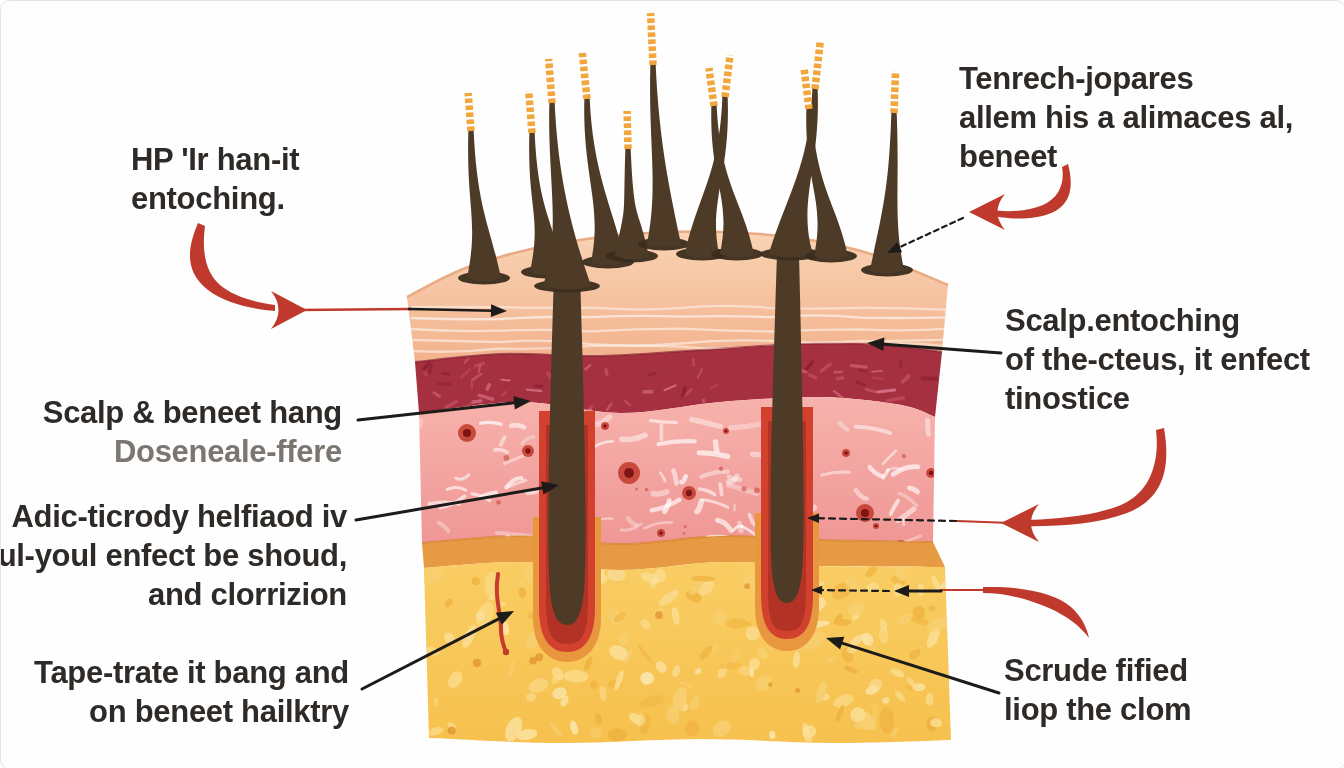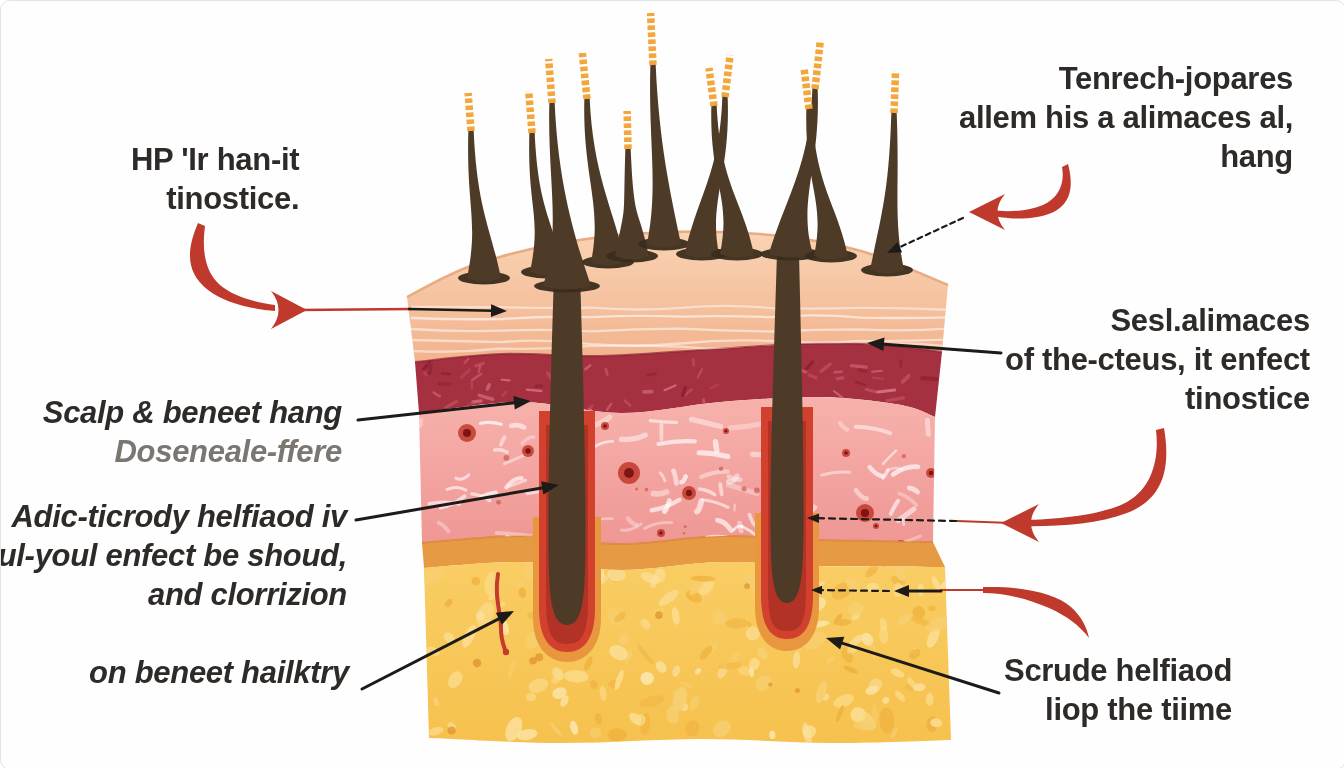--- a/index.html
+++ b/index.html
@@ -5,23 +5,23 @@
   html,body{margin:0;padding:0;background:#ffffff;}
   .canvas{
     position:relative;width:1344px;height:768px;background:#fefefe;
     border:1px solid #e4e4e4;border-radius:10px;overflow:hidden;
     font-family:"Liberation Sans",sans-serif;
   }
   svg{position:absolute;left:0;top:0;}
   .label{
     position:absolute;
     font:600 31px/39px "Liberation Sans",sans-serif;
-    color:var(--text);letter-spacing:-0.3px;white-space:nowrap;text-align:right;
+    color:var(--text);letter-spacing:-0.3px;white-space:nowrap;
   }
-  .label.right{text-align:right;font-style:italic;}
+  .label.right{text-align:right;}
   .muted{color:var(--text-muted);}
 </style>
 </head>
 <body>
 
 <div class="canvas">
 
   <svg id="art" width="1344" height="768" viewBox="0 0 1344 768">
     <defs id="defs">
         <linearGradient id="gEpi" x1="0" y1="232" x2="0" y2="361" gradientUnits="userSpaceOnUse">
@@ -567,48 +567,49 @@
         </g>
         <g>
           <line x1="888" y1="590" x2="819.3492316857705" y2="589.1198619446893" stroke-dasharray="6 5" style="stroke:var(--arrow-black);stroke-width:2.2;stroke-linecap:round"></line>
           <path d="M 810,589 L 821.1,584.7 L 820.9,593.5 Z" style="fill:var(--arrow-black)"></path>
         </g>
       </g>
   </svg>
 
   <div class="label" style="left:130px;top:139px;">
     <div>HP 'Ir han-it</div>
-    <div>tinostice.</div>
+    <div>entoching.</div>
   </div>
 
   <div class="label" style="left:958px;top:58px;">
     <div>Tenrech-jopares</div>
     <div>allem his a alimaces al,</div>
-    <div>hang</div>
+    <div>beneet</div>
   </div>
 
   <div class="label" style="left:1004px;top:300px;">
-    <div>Sesl.alimaces</div>
+    <div>Scalp.entoching</div>
     <div>of the-cteus, it enfect</div>
     <div>tinostice</div>
   </div>
 
   <div class="label right" style="right:1003px;top:392px;">
     <div>Scalp &amp; beneet hang</div>
     <div class="muted">Doseneale-ffere</div>
   </div>
 
   <div class="label right" style="right:998px;top:496px;">
     <div>Adic-ticrody helfiaod iv</div>
     <div>sul-youl enfect be shoud,</div>
     <div>and clorrizion</div>
   </div>
 
   <div class="label right" style="right:996px;top:652px;">
+    <div>Tape-trate it bang and</div>
     <div>on beneet hailktry</div>
   </div>
 
   <div class="label" style="left:1003px;top:650px;">
-    <div>Scrude helfiaod</div>
-    <div>liop the tiime</div>
+    <div>Scrude fified</div>
+    <div>liop the clom</div>
   </div>
 
 </div>
 
 </body></html>

